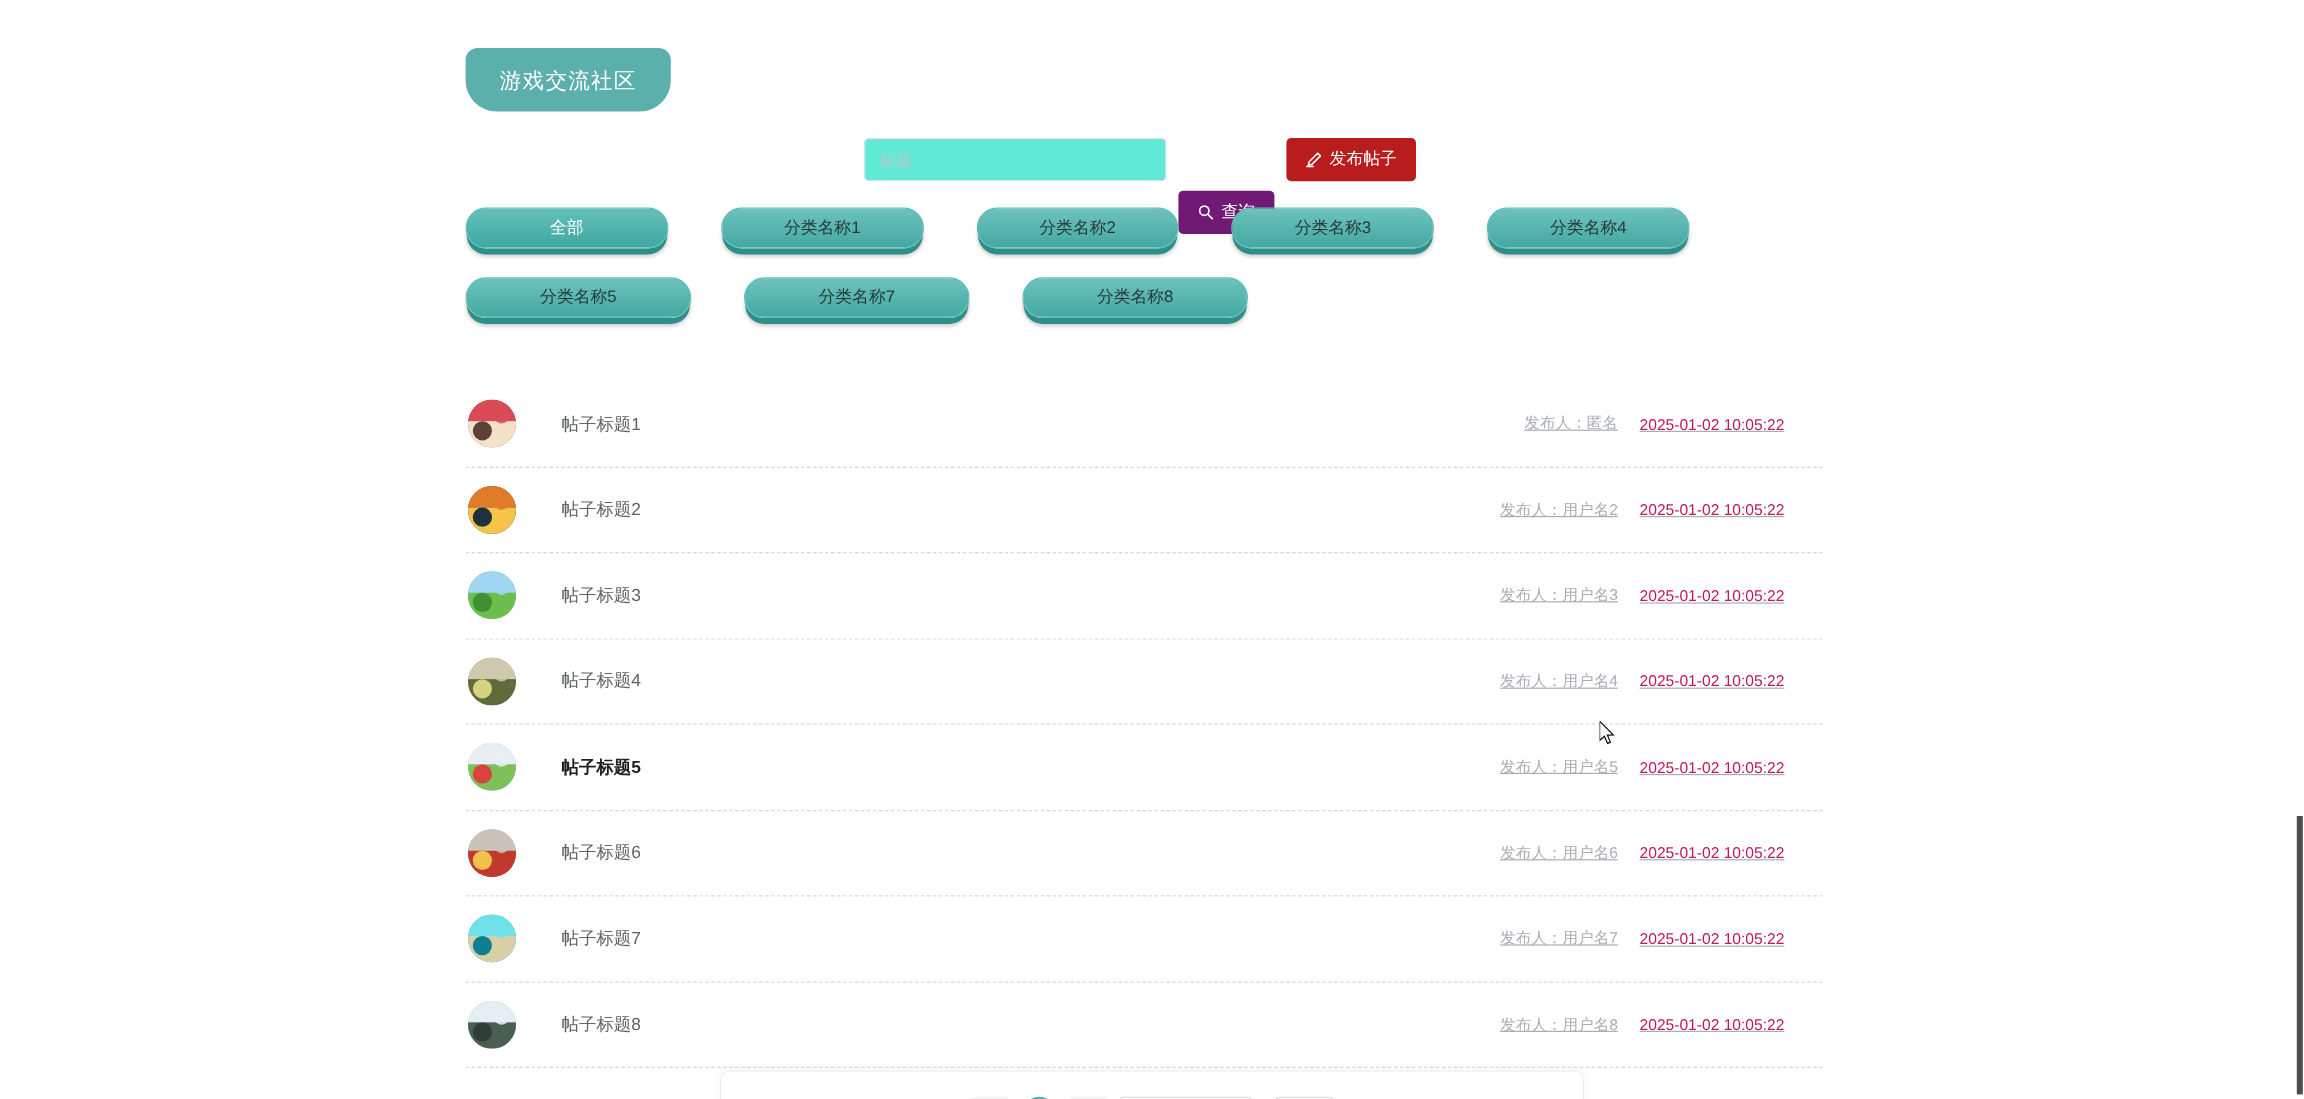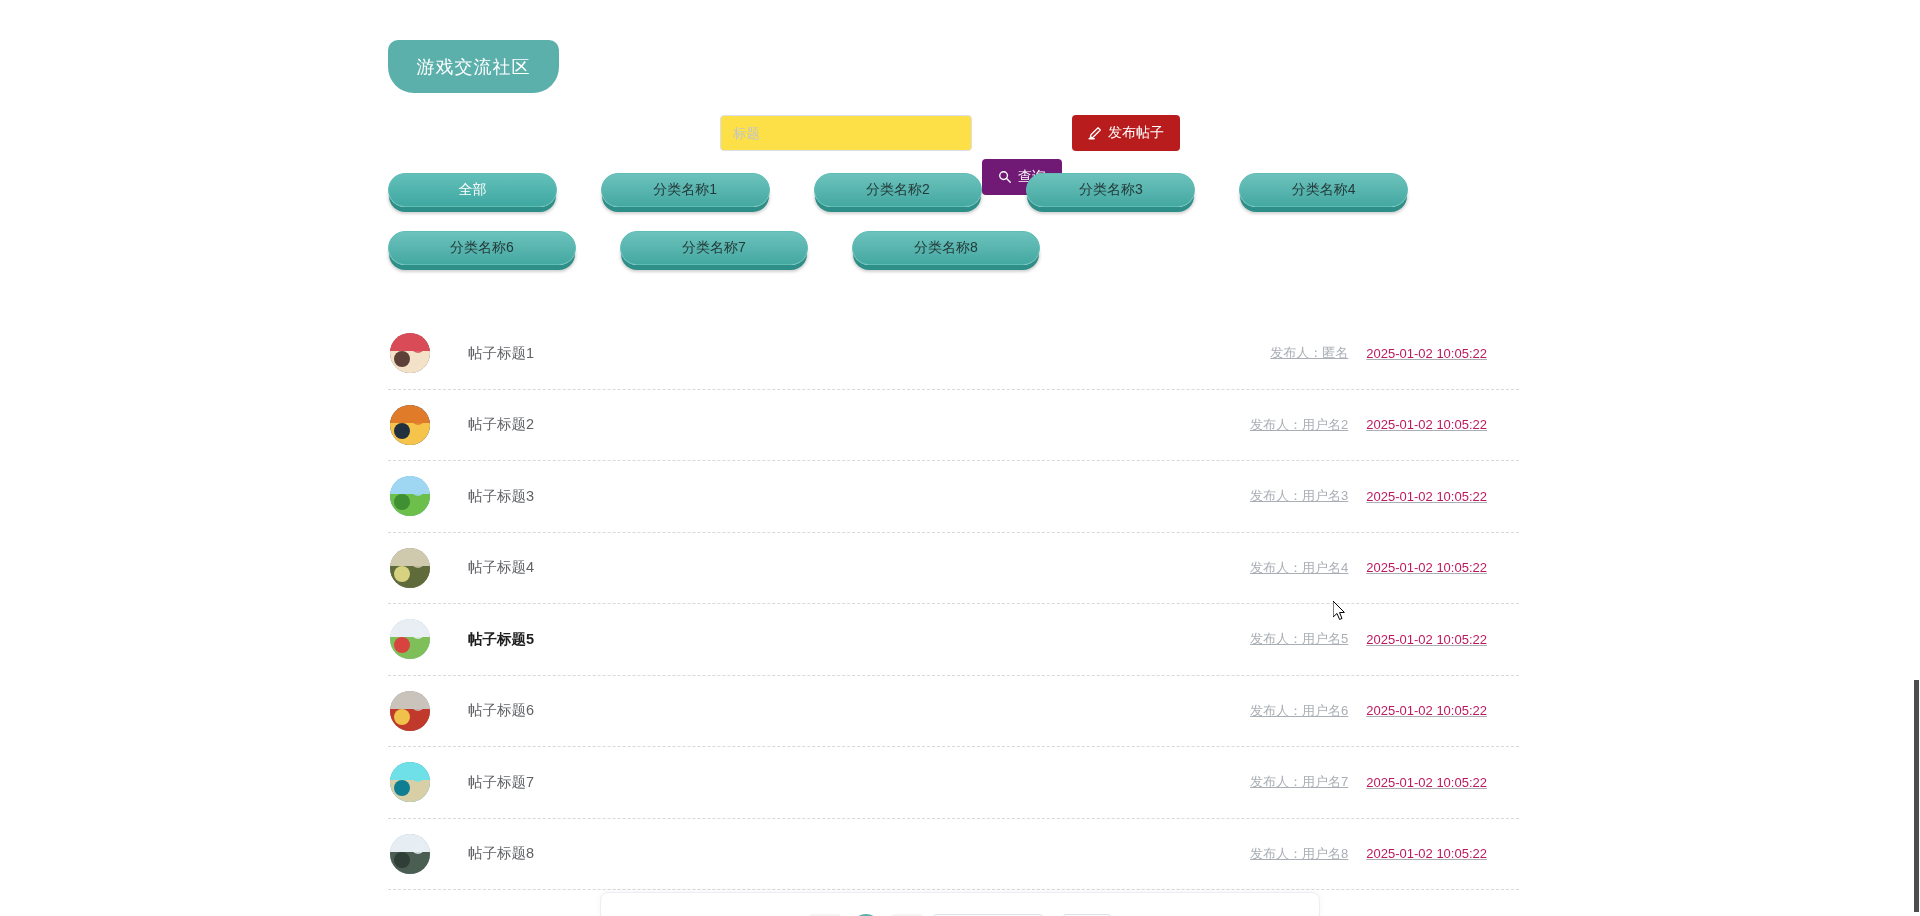--- a/index.html
+++ b/index.html
@@ -49,21 +49,21 @@
   }
   .search-input {
     width: 252px;
     height: 36px;
     border: 1px solid #dcdfe6;
     border-radius: 4px;
     padding: 0 12px;
     font-size: 13.5px;
     color: #606266;
     outline: none;
-    background: #fde047;
+    background: #5eead4;
     font-family: "Liberation Sans", "DejaVu Sans", sans-serif;
   }
   .search-input::placeholder { color: #c0c4cc; }
 
   .btn-query, .btn-publish {
     height: 36px;
     border: none;
     border-radius: 4px;
     color: #ffffff;
     font-size: 14px;
@@ -292,21 +292,21 @@
         </div>
         <div class="cat-btn">
           <span>分类名称3</span>
         </div>
         <div class="cat-btn">
           <span>分类名称4</span>
         </div>
       </div>
     <div class="cat-row" id="cat-row-2">
         <div class="cat-btn">
-          <span>分类名称6</span>
+          <span>分类名称5</span>
         </div>
         <div class="cat-btn">
           <span>分类名称7</span>
         </div>
         <div class="cat-btn">
           <span>分类名称8</span>
         </div>
       </div>
   </div>
 

